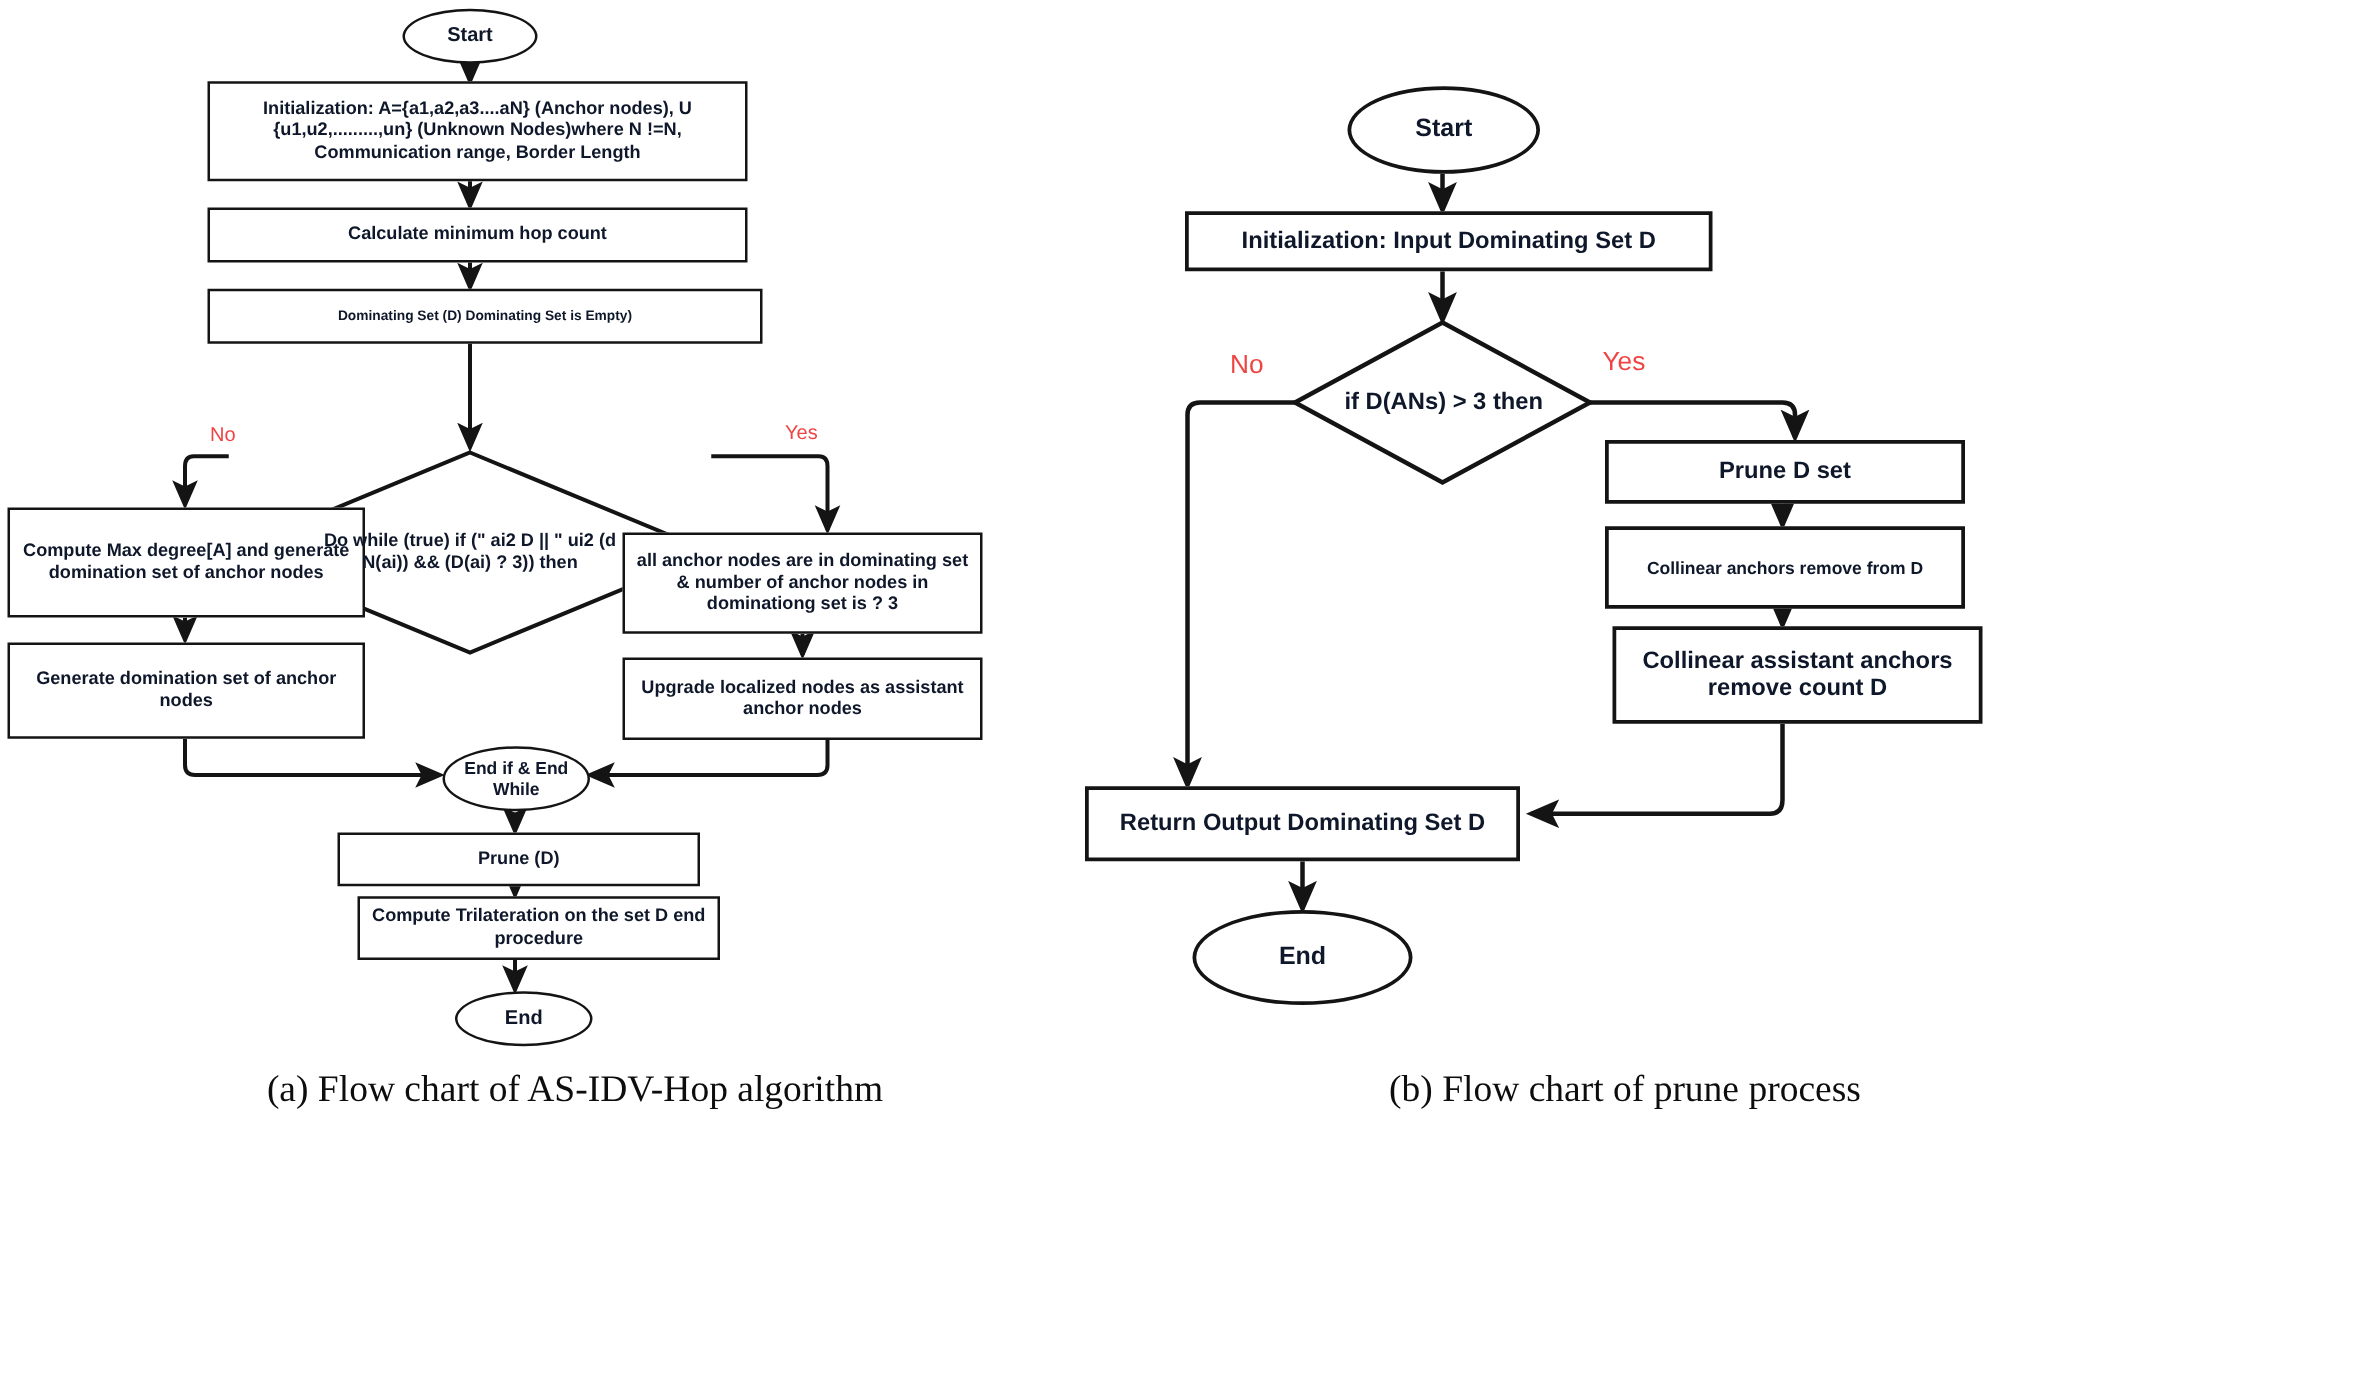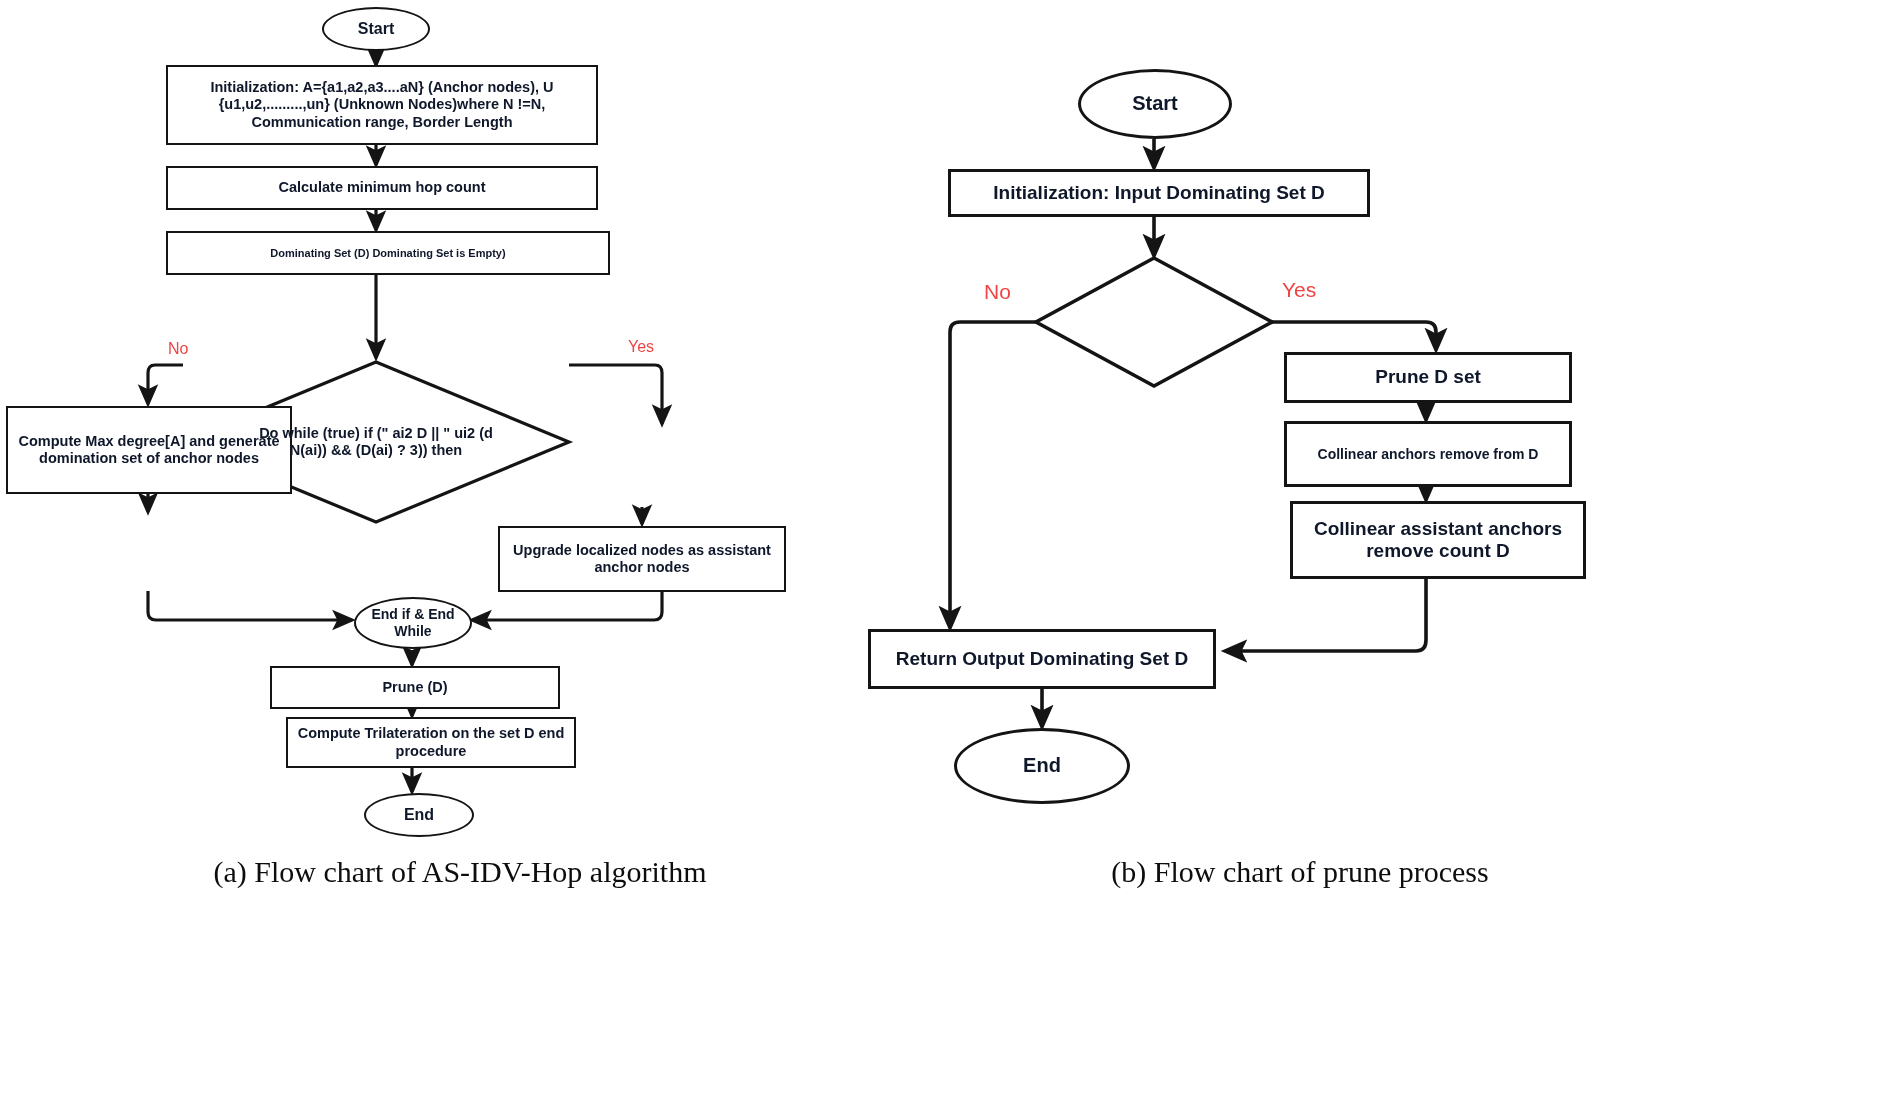--- a/index.html
+++ b/index.html
@@ -164,21 +164,27 @@
     <span>No</span>
   </div>
   <div class="edge-label" style="left:628px; top:338px; font-size:16px;">
     <span>Yes</span>
   </div>
 
   <div class="node process" style="left:6px; top:406px; width:286px; height:88px; font-size:14.5px;">
     <span class="txt">Compute Max degree[A] and generate domination set of anchor nodes</span>
   </div>
 
-
+  <div class="node process" style="left:6px; top:514px; width:286px; height:77px; font-size:14.5px;">
+    <span class="txt">Generate domination set of anchor nodes</span>
+  </div>
+
+  <div class="node process" style="left:498px; top:426px; width:288px; height:81px; font-size:14.5px;">
+    <span class="txt">all anchor nodes are in dominating set &amp; number of anchor nodes in dominationg set is ? 3</span>
+  </div>
 
   <div class="node process" style="left:498px; top:526px; width:288px; height:66px; font-size:14.5px;">
     <span class="txt">Upgrade localized nodes as assistant anchor nodes</span>
   </div>
 
   <div class="node terminal" style="left:354px; top:597px; width:118px; height:52px; font-size:14px;">
     <span class="txt">End if &amp; End While</span>
   </div>
 
   <div class="node process" style="left:270px; top:666px; width:290px; height:43px; font-size:14.5px;">
@@ -197,20 +203,23 @@
     <span class="txt">Start</span>
   </div>
 
   <div class="node process" style="left:948px; top:169px; width:422px; height:48px; font-size:19px; border-width:3px;">
     <span class="txt">Initialization: Input Dominating Set D</span>
   </div>
 
   <svg class="edges" viewBox="0 0 1900 1100" style="z-index:2;">
     <polygon points="1154,258 1272,322 1154,386 1036,322" fill="#ffffff" stroke="#141414" stroke-width="3.6"></polygon>
   </svg>
+  <div class="node decision" style="left:1040px; top:302px; width:230px; height:40px; font-size:19px; z-index:4;">
+    <span class="txt">if D(ANs) &gt; 3 then</span>
+  </div>
 
   <div class="edge-label" style="left:984px; top:280px; font-size:21px;">
     <span>No</span>
   </div>
   <div class="edge-label" style="left:1282px; top:278px; font-size:21px;">
     <span>Yes</span>
   </div>
 
   <div class="node process" style="left:1284px; top:352px; width:288px; height:51px; font-size:19px; border-width:3px;">
     <span class="txt">Prune D set</span>

